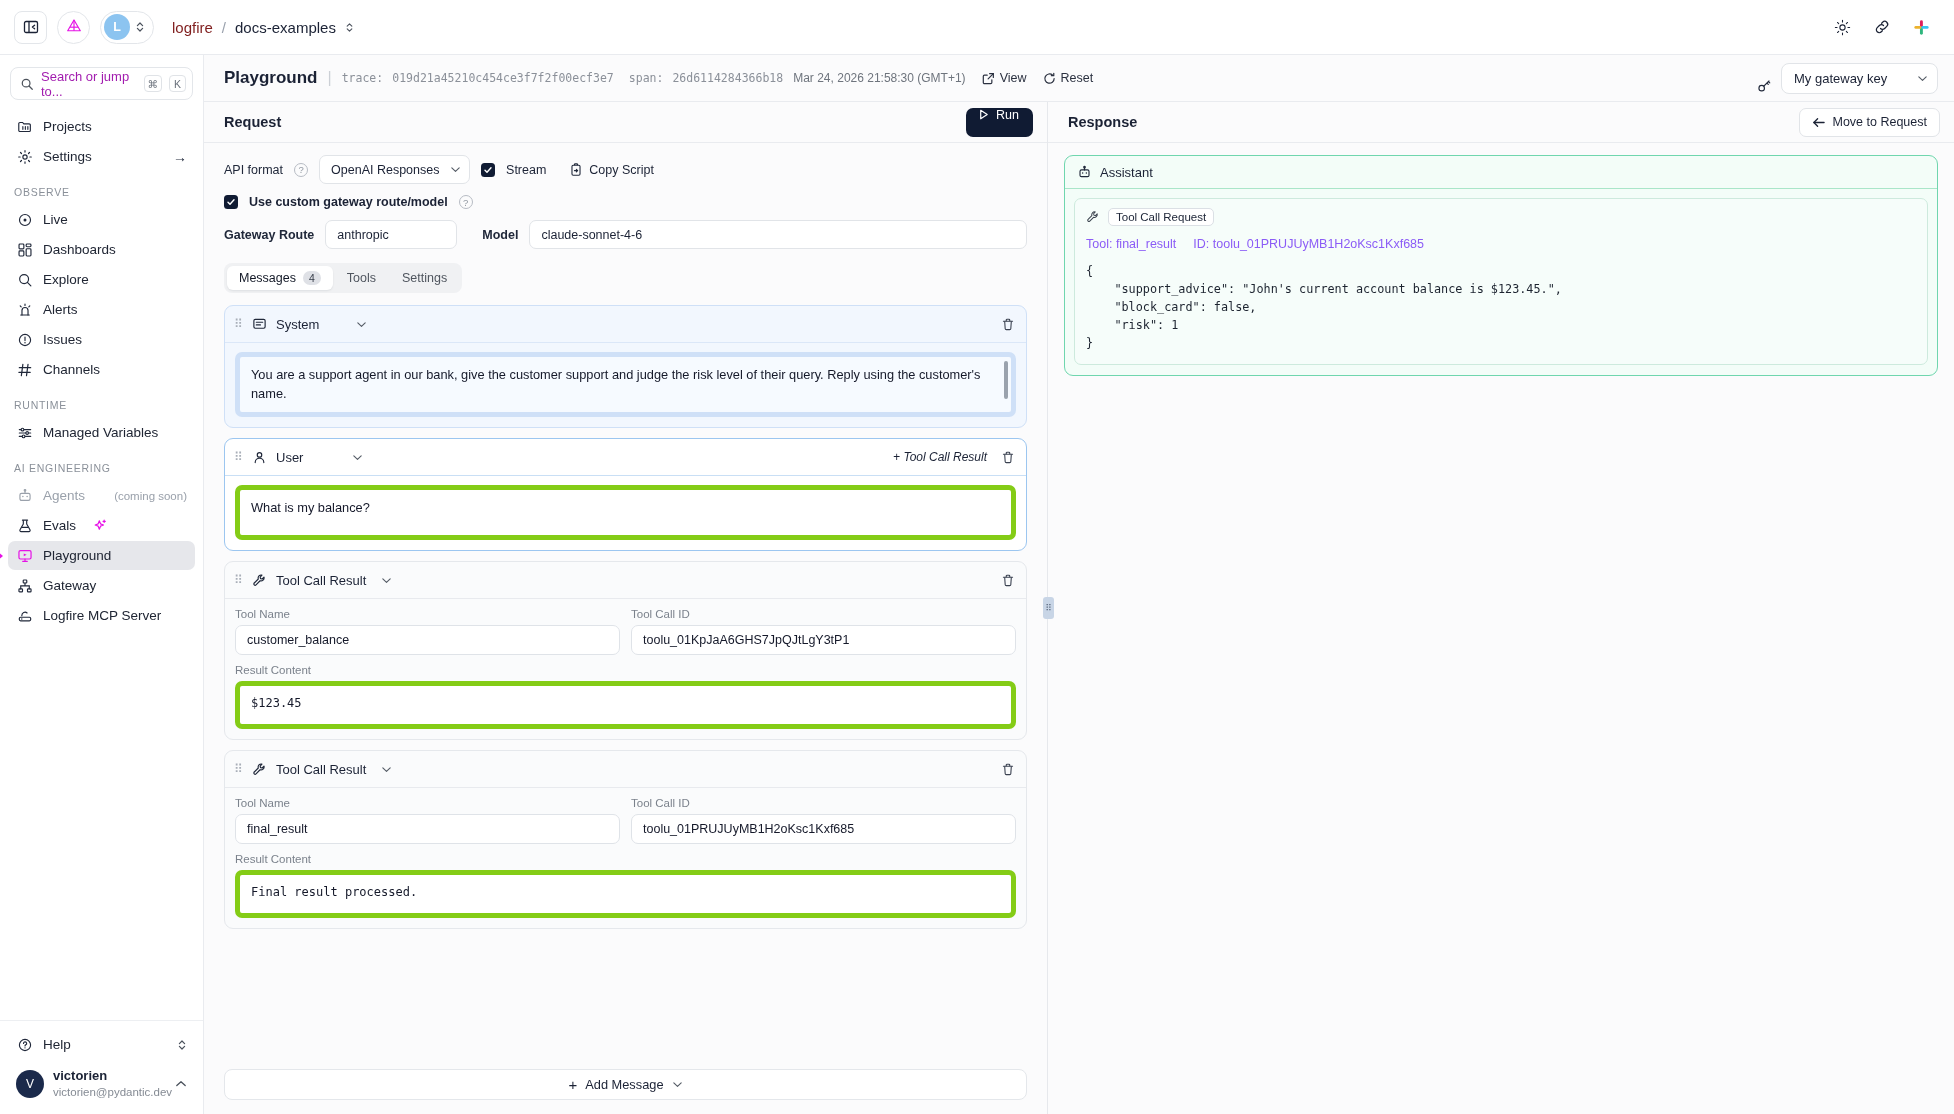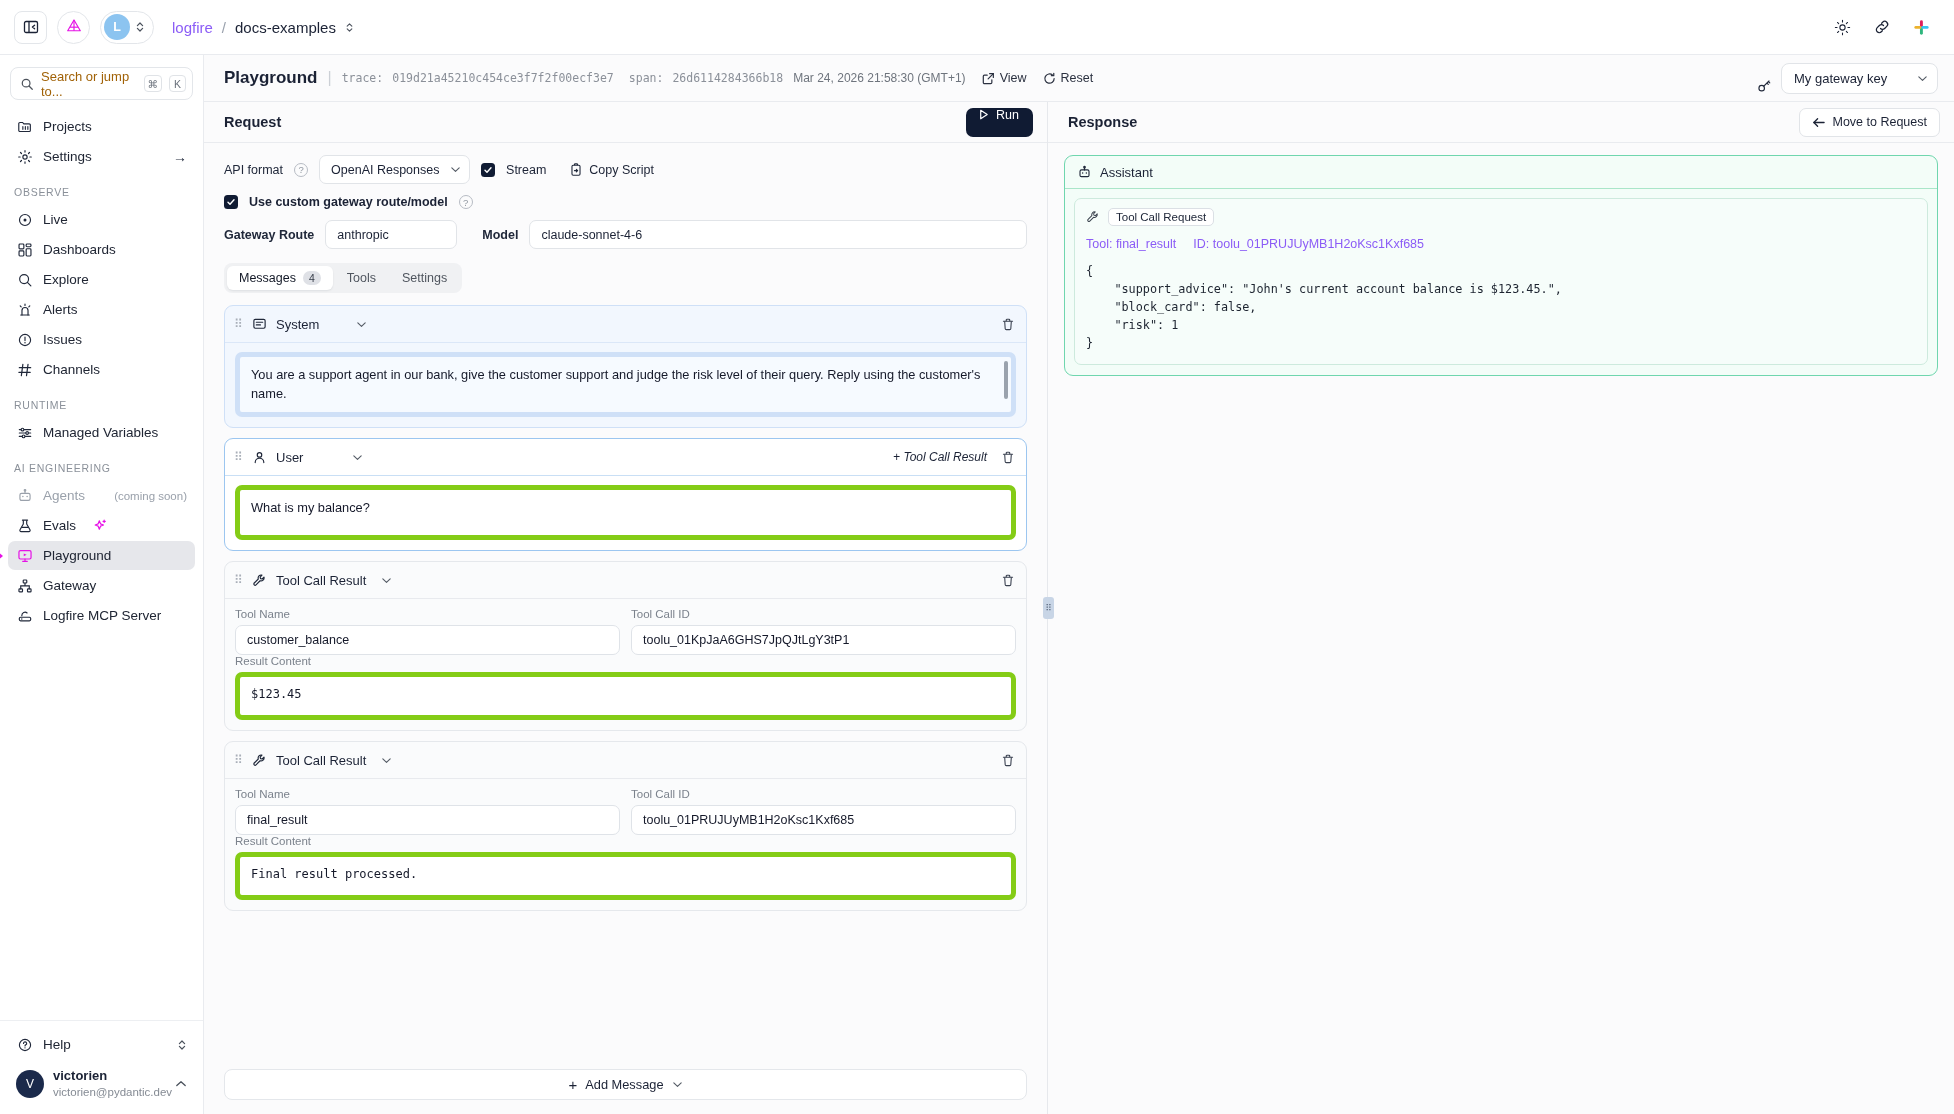--- a/index.html
+++ b/index.html
@@ -37,21 +37,21 @@
     display: flex; align-items: center; gap: 5px; padding: 0 8px 0 3px;
     background: #fff; cursor: pointer;
   }
   .org-avatar {
     width: 26px; height: 26px; border-radius: 50%;
     background: #8cc4f0; color: #fff; font-size: 12.5px; font-weight: 700;
     display: flex; align-items: center; justify-content: center;
   }
   .crumbs { display: flex; align-items: center; gap: 9px; font-size: 15px; margin-left: 8px; }
   .crumbs .sep { color: #9aa1ad; }
-  .crumb-link { color: #8b5cf6; cursor: pointer; }
+  .crumb-link { color: #7f1d1d; cursor: pointer; }
   .crumb-cur { color: #1b2235; cursor: pointer; }
   .topbar-right { margin-left: auto; display: flex; align-items: center; gap: 22px; padding-right: 10px; }
   .tb-ico { cursor: pointer; display: flex; align-items: center; }
 
   
   .body { flex: 1; display: flex; min-height: 0; }
 
   
   .sidebar {
     width: 204px; flex: 0 0 204px;
@@ -59,21 +59,21 @@
     background: #fff;
     display: flex; flex-direction: column;
     padding: 0;
   }
   .search-box {
     margin: 12px 10px 6px 10px; height: 33px;
     border: 1px solid #e3e6ea; border-radius: 8px;
     display: flex; align-items: center; gap: 7px; padding: 0 6px 0 9px;
     cursor: text;
   }
-  .search-box .ph { font-size: 13px; color: #a16207; flex: 1; }
+  .search-box .ph { font-size: 13px; color: #a21caf; flex: 1; }
   .kbd {
     min-width: 17px; height: 17px; border: 1px solid #e0e3e7; border-radius: 4px;
     font-size: 10.5px; color: #6b727c; display: flex; align-items: center; justify-content: center;
     padding: 0 3px;
   }
   .nav { flex: 1; overflow: hidden; padding-top: 5px; }
   .nav-sec {
     font-size: 10.5px; letter-spacing: 0.07em; color: #8a9099; font-weight: 400;
     padding: 14px 0 6px 14px; text-transform: uppercase;
   }
@@ -207,21 +207,21 @@
   .ta-scroll {
     position: absolute; right: 3px; top: 4px; width: 4px; height: 38px; border-radius: 3px; background: #9aa2ad;
   }
   .grid2 { display: flex; gap: 11px; }
   .fg { flex: 1; min-width: 0; }
   .fg-lbl { font-size: 11.5px; color: #7b828c; margin-bottom: 5px; }
   .inp {
     height: 30px; border: 1px solid #dfe3e8; border-radius: 7px; background: #fff;
     display: flex; align-items: center; padding: 0 11px; font-size: 12.5px; color: #15192a; cursor: text;
   }
-  .fg-block { }
+  .fg-block { margin-top: 9px; }
   .add-msg {
     margin: 2px 20px 0 20px; height: 31px; border: 1px solid #e4e7eb; border-radius: 8px;
     background: #fff; display: flex; align-items: center; justify-content: center; gap: 8px;
     font-size: 12.8px; cursor: pointer;
   }
 
   
   .resp-body { flex: 1; padding: 12px 16px 0 16px; overflow: hidden; }
   .assistant {
     border: 1px solid #6fd6ae; border-radius: 9px; background: #f3fdf8; overflow: hidden;

